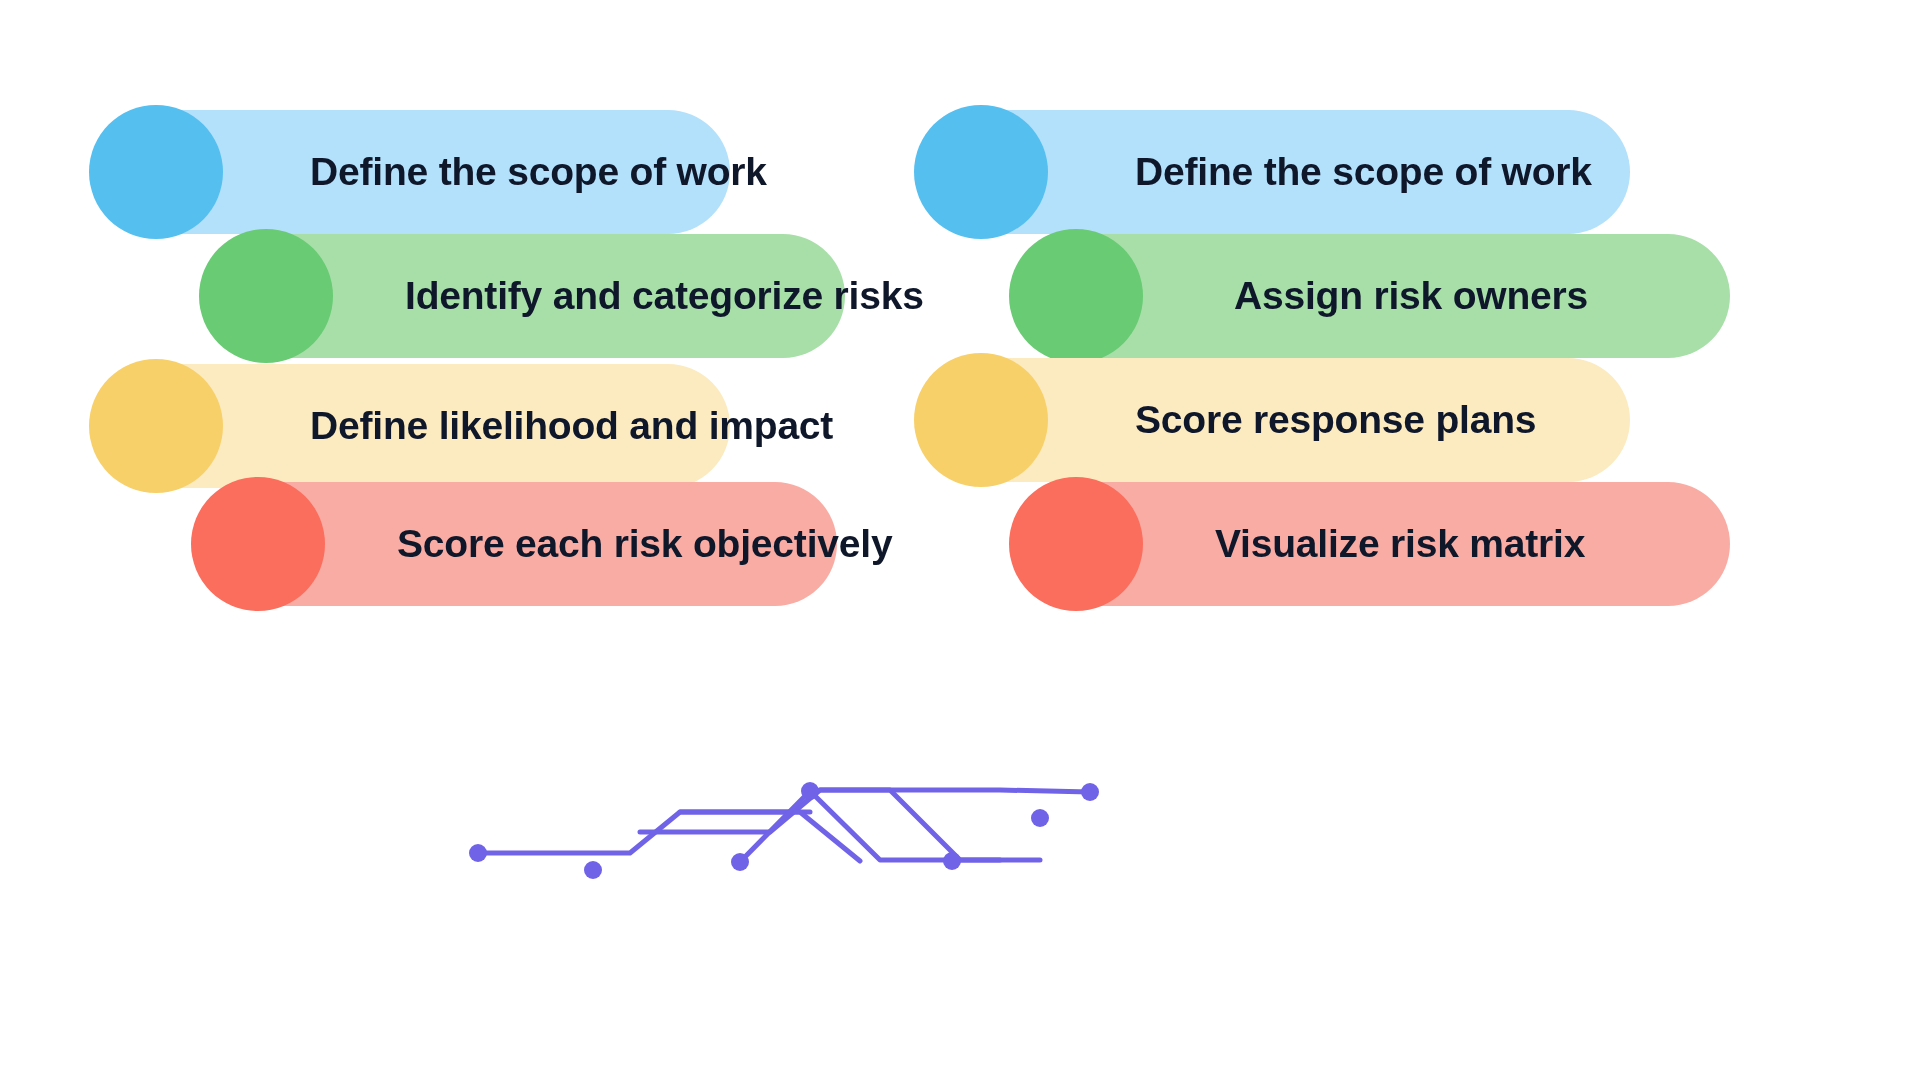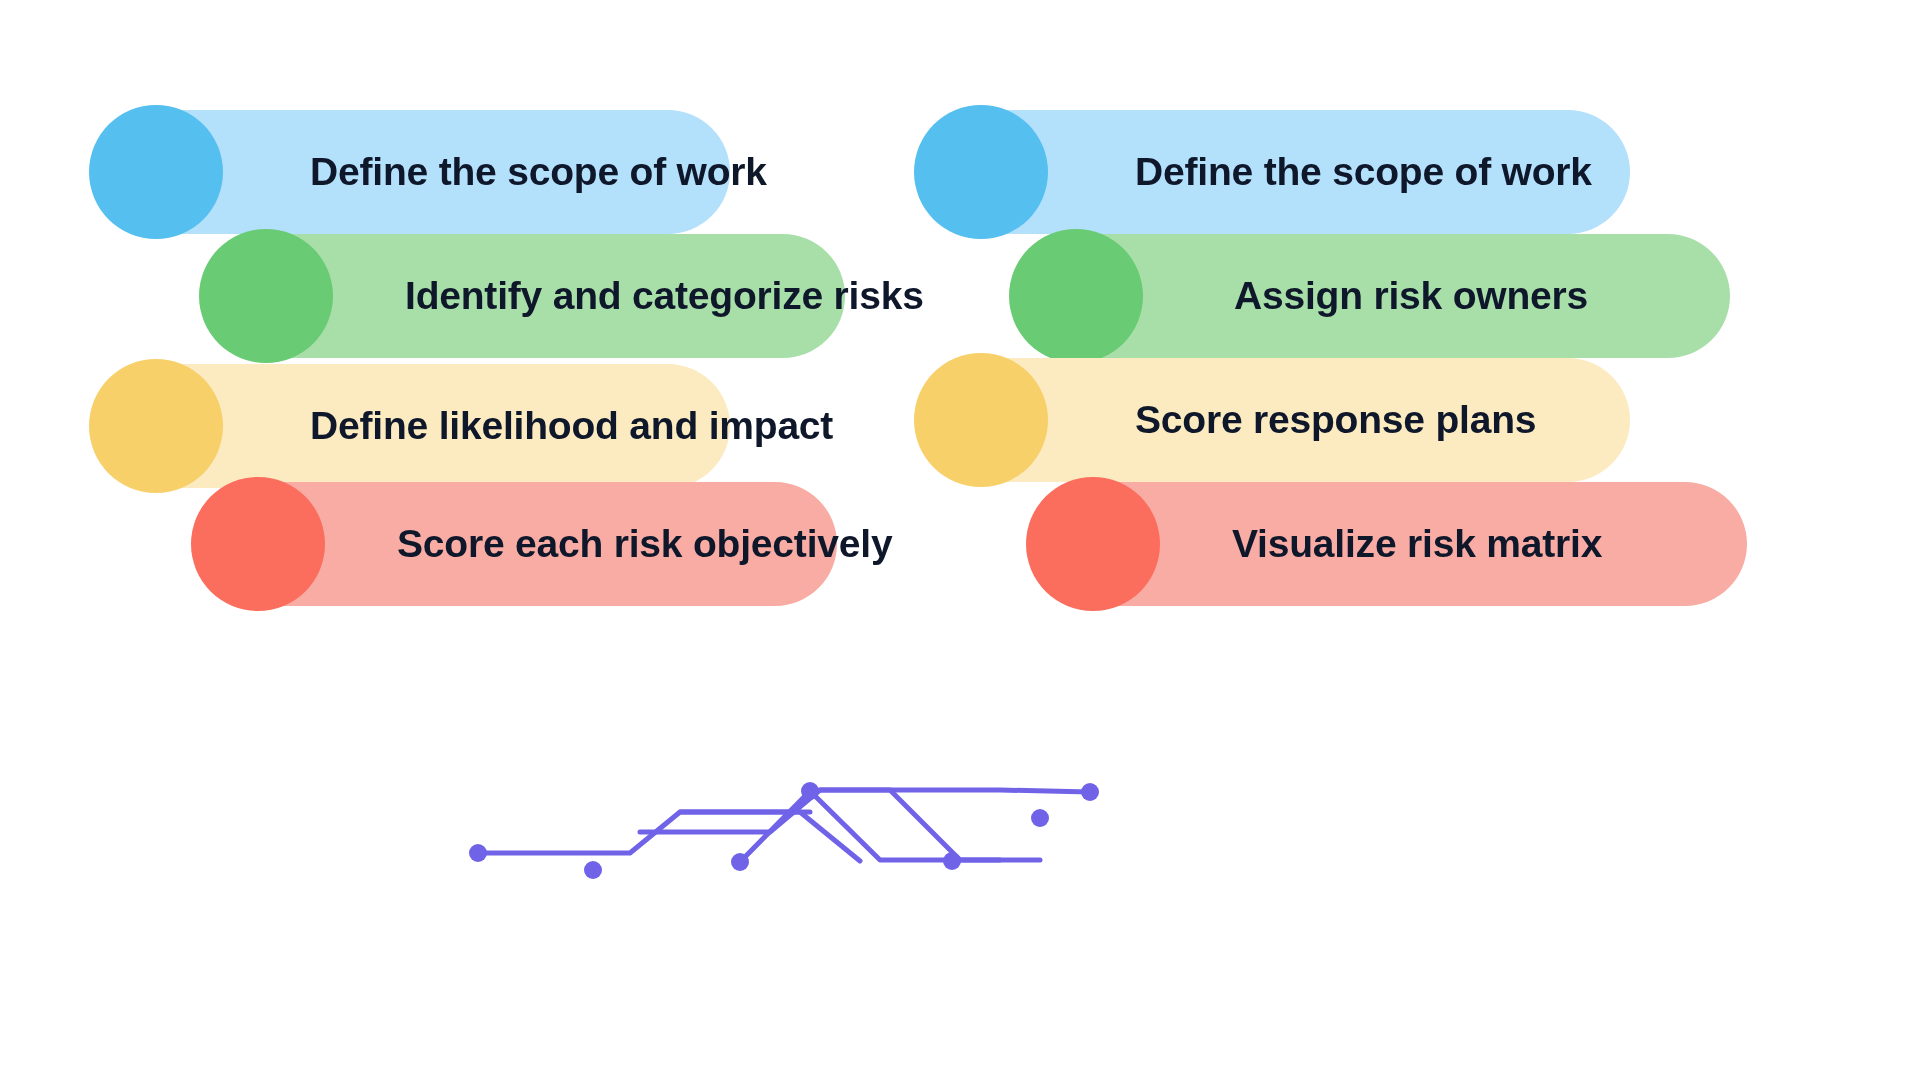--- a/index.html
+++ b/index.html
@@ -112,21 +112,21 @@
       <div class="row" style="left: 185px; top: 234px; width: 720px;">
         <div class="pill" style="width: 720px; background: rgb(168, 223, 169);"></div>
         <div class="dot" style="left: -1px; background: rgb(105, 203, 116);"></div>
         <div class="row-label" style="left: 205px; margin-left: 19px;">Assign risk owners</div>
       </div>
       <div class="row" style="left: 90px; top: 358px; width: 715px;">
         <div class="pill" style="width: 715px; background: rgb(252, 235, 192);"></div>
         <div class="dot" style="left: -1px; background: rgb(248, 208, 106);"></div>
         <div class="row-label" style="left: 220px;">Score response plans</div>
       </div>
-      <div class="row" style="left: 202px; top: 482px; width: 720px;">
+      <div class="row" style="left: 185px; top: 482px; width: 720px;">
         <div class="pill" style="width: 720px; background: rgb(249, 172, 164);"></div>
         <div class="dot" style="left: -1px; background: rgb(251, 109, 92);"></div>
         <div class="row-label" style="left: 205px;">Visualize risk matrix</div>
       </div>
     </div>
 
   <div id="circuit"><svg width="700" height="150" viewBox="0 0 700 150">
         <path d="M38 93 H190 L240 52 H370" fill="none" stroke="#7063e8" stroke-width="5" stroke-linecap="round" stroke-linejoin="round"></path>
         <path d="M200 72 H330 L380 30 H560 L650 32" fill="none" stroke="#7063e8" stroke-width="5" stroke-linecap="round" stroke-linejoin="round"></path>
         <path d="M240 52 H360 L420 101" fill="none" stroke="#7063e8" stroke-width="5" stroke-linecap="round" stroke-linejoin="round"></path>

